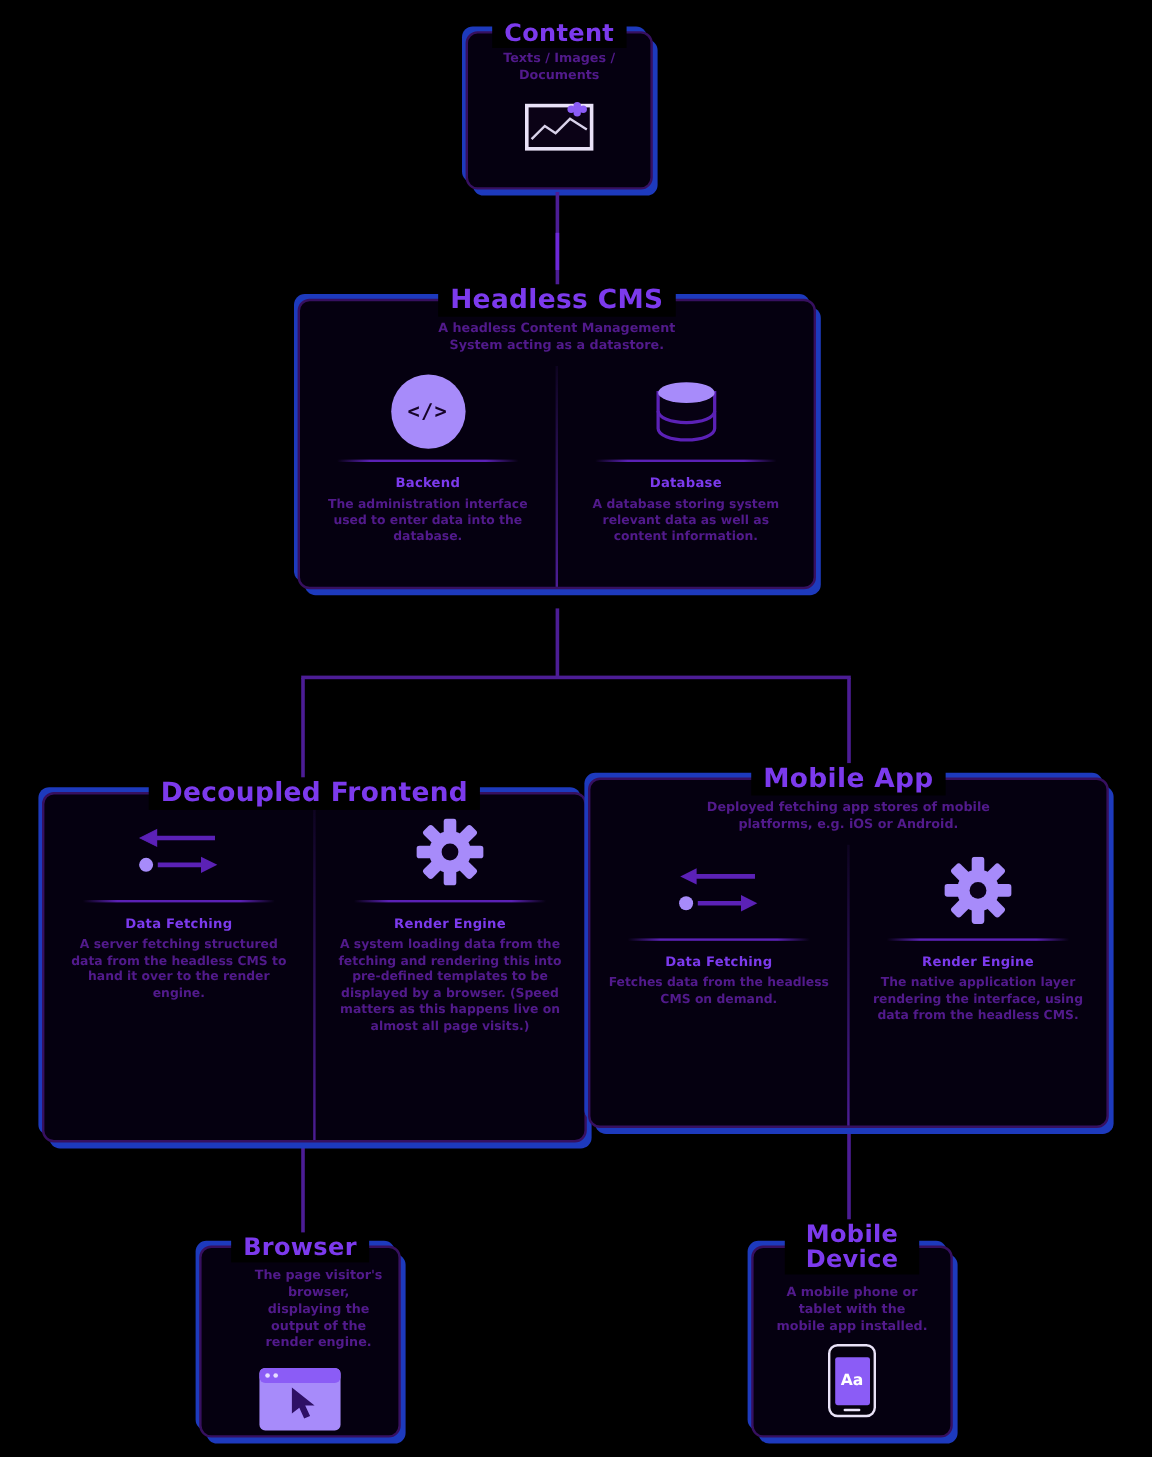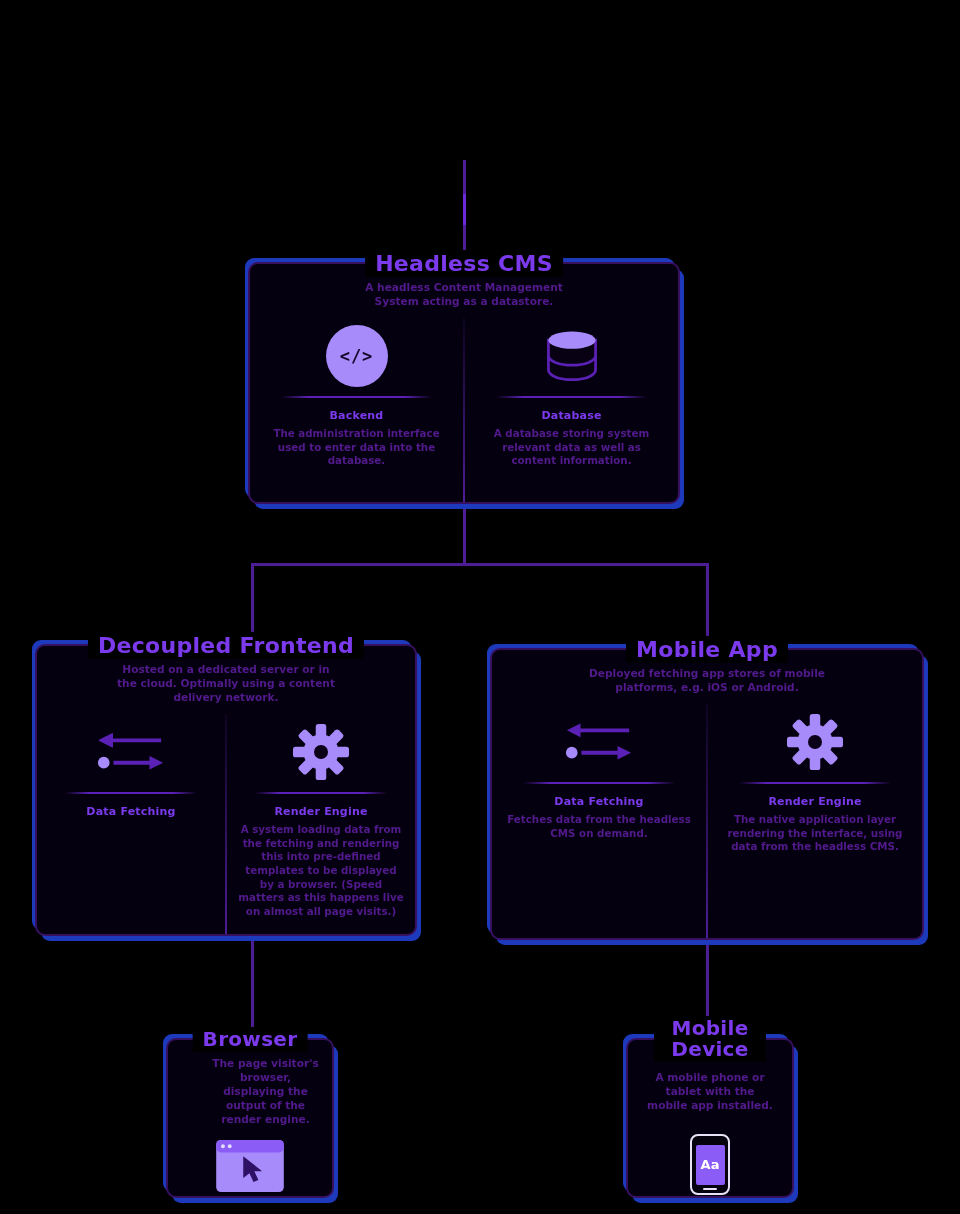--- a/index.html
+++ b/index.html
@@ -64,25 +64,25 @@
   #l1{left:463px;top:160px;width:3px;height:90px;}
   #l1 .pulse{top:38%;height:34%;}
   #l2{left:463px;top:507px;width:3px;height:57px;}
   #l3{left:251px;top:563px;width:458px;height:3px;}
   #l4{left:251px;top:565px;width:3px;height:83px;}
   #l5{left:706px;top:565px;width:3px;height:83px;}
   #l6{left:251px;top:941px;width:3px;height:96px;}
   #l7{left:706px;top:941px;width:3px;height:96px;}
   
   #content-box{left:388px;top:26px;width:156px;height:132px;}
-  #cms-box{left:248px;top:262px;width:432px;height:242px;}
-  #frontend-box{left:35px;top:644px;width:382px;height:292px;}
+  #cms-box{left:248px;top:249px;width:432px;height:242px;}
+  #frontend-box{left:35px;top:660px;width:454px;height:292px;}
   #mobileapp-box{left:490px;top:648px;width:434px;height:292px;}
   #browser-box{left:166px;top:1038px;width:168px;height:160px;}
-  #device-box{left:626px;top:1038px;width:168px;height:160px;gap:14px;}
+  #device-box{left:626px;top:1038px;width:168px;height:160px;}
   
   .code-circle{
     width:62px;height:62px;border-radius:50%;background:var(--c-icon-light);
     display:flex;align-items:center;justify-content:center;
     color:#160428;font-family:"DejaVu Sans Mono",monospace;font-size:17px;font-weight:700;letter-spacing:1px;
   }
   .db-top{fill:var(--c-icon-light);}
   .db-body{fill:#070113;stroke:var(--c-icon-dark);stroke-width:3;}
   .db-ring{fill:none;stroke:var(--c-icon-dark);stroke-width:3;}
   .fill-light{fill:var(--c-icon-light);}
@@ -110,20 +110,35 @@
   #mobileapp-box .subtitle{max-width:244px;}
   #browser-box .subtitle{max-width:142px;margin-left:31px;}
   #device-box .subtitle{margin-top:30px;max-width:132px;}
   .icon-below{margin-top:12px;}
 </style>
 </head>
 <body>
 
 <div class="stage">
 
+  <section class="box small" id="content-box">
+    <h2 class="sm">Content</h2>
+    <p class="subtitle">Texts / Images / Documents</p>
+    <svg class="icon-below" width="58" height="46" viewBox="0 0 58 46">
+      <rect class="img-frame" x="2" y="6" width="54" height="36"></rect>
+      <polyline class="img-line" points="6,34 17,23 26,29 38,17 52,26"></polyline>
+      <g class="fill-mid">
+        <circle cx="44" cy="6" r="3.1"></circle>
+        <circle cx="49" cy="9" r="3.1"></circle>
+        <circle cx="39" cy="9" r="3.1"></circle>
+        <circle cx="44" cy="12" r="3.1"></circle>
+        <circle cx="44" cy="9" r="3.3"></circle>
+      </g>
+    </svg>
+  </section>
 
   <div class="line" id="l1">
       <span class="pulse"></span>
     </div>
   <div class="line" id="l2"></div>
   <div class="line" id="l3"></div>
   <div class="line" id="l4"></div>
   <div class="line" id="l5"></div>
   <div class="line" id="l6"></div>
   <div class="line" id="l7"></div>
@@ -153,34 +168,34 @@
         </div>
         <div class="sep"></div>
         <h3>Database</h3>
         <p>A database storing system relevant data as well as content information.</p>
       </div>
     </div>
   </section>
 
   <section class="box" id="frontend-box">
     <h2>Decoupled Frontend</h2>
-    <p class="subtitle">Hosted on a dedicated server or in the cloud. Optimally using a content delivery network.</p>
     <div class="columns">
       <div class="col">
         <div class="icon-wrap">
           <svg width="72" height="46" viewBox="0 0 74 46">
             <line class="stroke-dark" x1="68" y1="11" x2="16" y2="11" stroke-width="4"></line>
             <polygon class="stroke-dark" points="18,4 4,11 18,18" fill="#5b21b6"></polygon>
             <circle class="fill-light" cx="9" cy="34" r="6"></circle>
             <line class="stroke-dark" x1="19" y1="34" x2="58" y2="34" stroke-width="4"></line>
             <polygon points="56,27 70,34 56,41" fill="#5b21b6"></polygon>
           </svg>
         </div>
         <div class="sep"></div>
         <h3>Data Fetching</h3>
+        <p>A server fetching structured data from the headless CMS to hand it over to the render engine.</p>
       </div>
       <div class="vdivider"></div>
       <div class="col">
         <div class="icon-wrap">
           <svg width="56" height="56" viewBox="0 0 64 64">
             <g class="fill-light">
               <rect x="26" y="0" width="12" height="16" rx="3"></rect>
               <rect x="26" y="48" width="12" height="16" rx="3"></rect>
               <rect x="0" y="26" width="16" height="12" rx="3"></rect>
               <rect x="48" y="26" width="16" height="12" rx="3"></rect>

